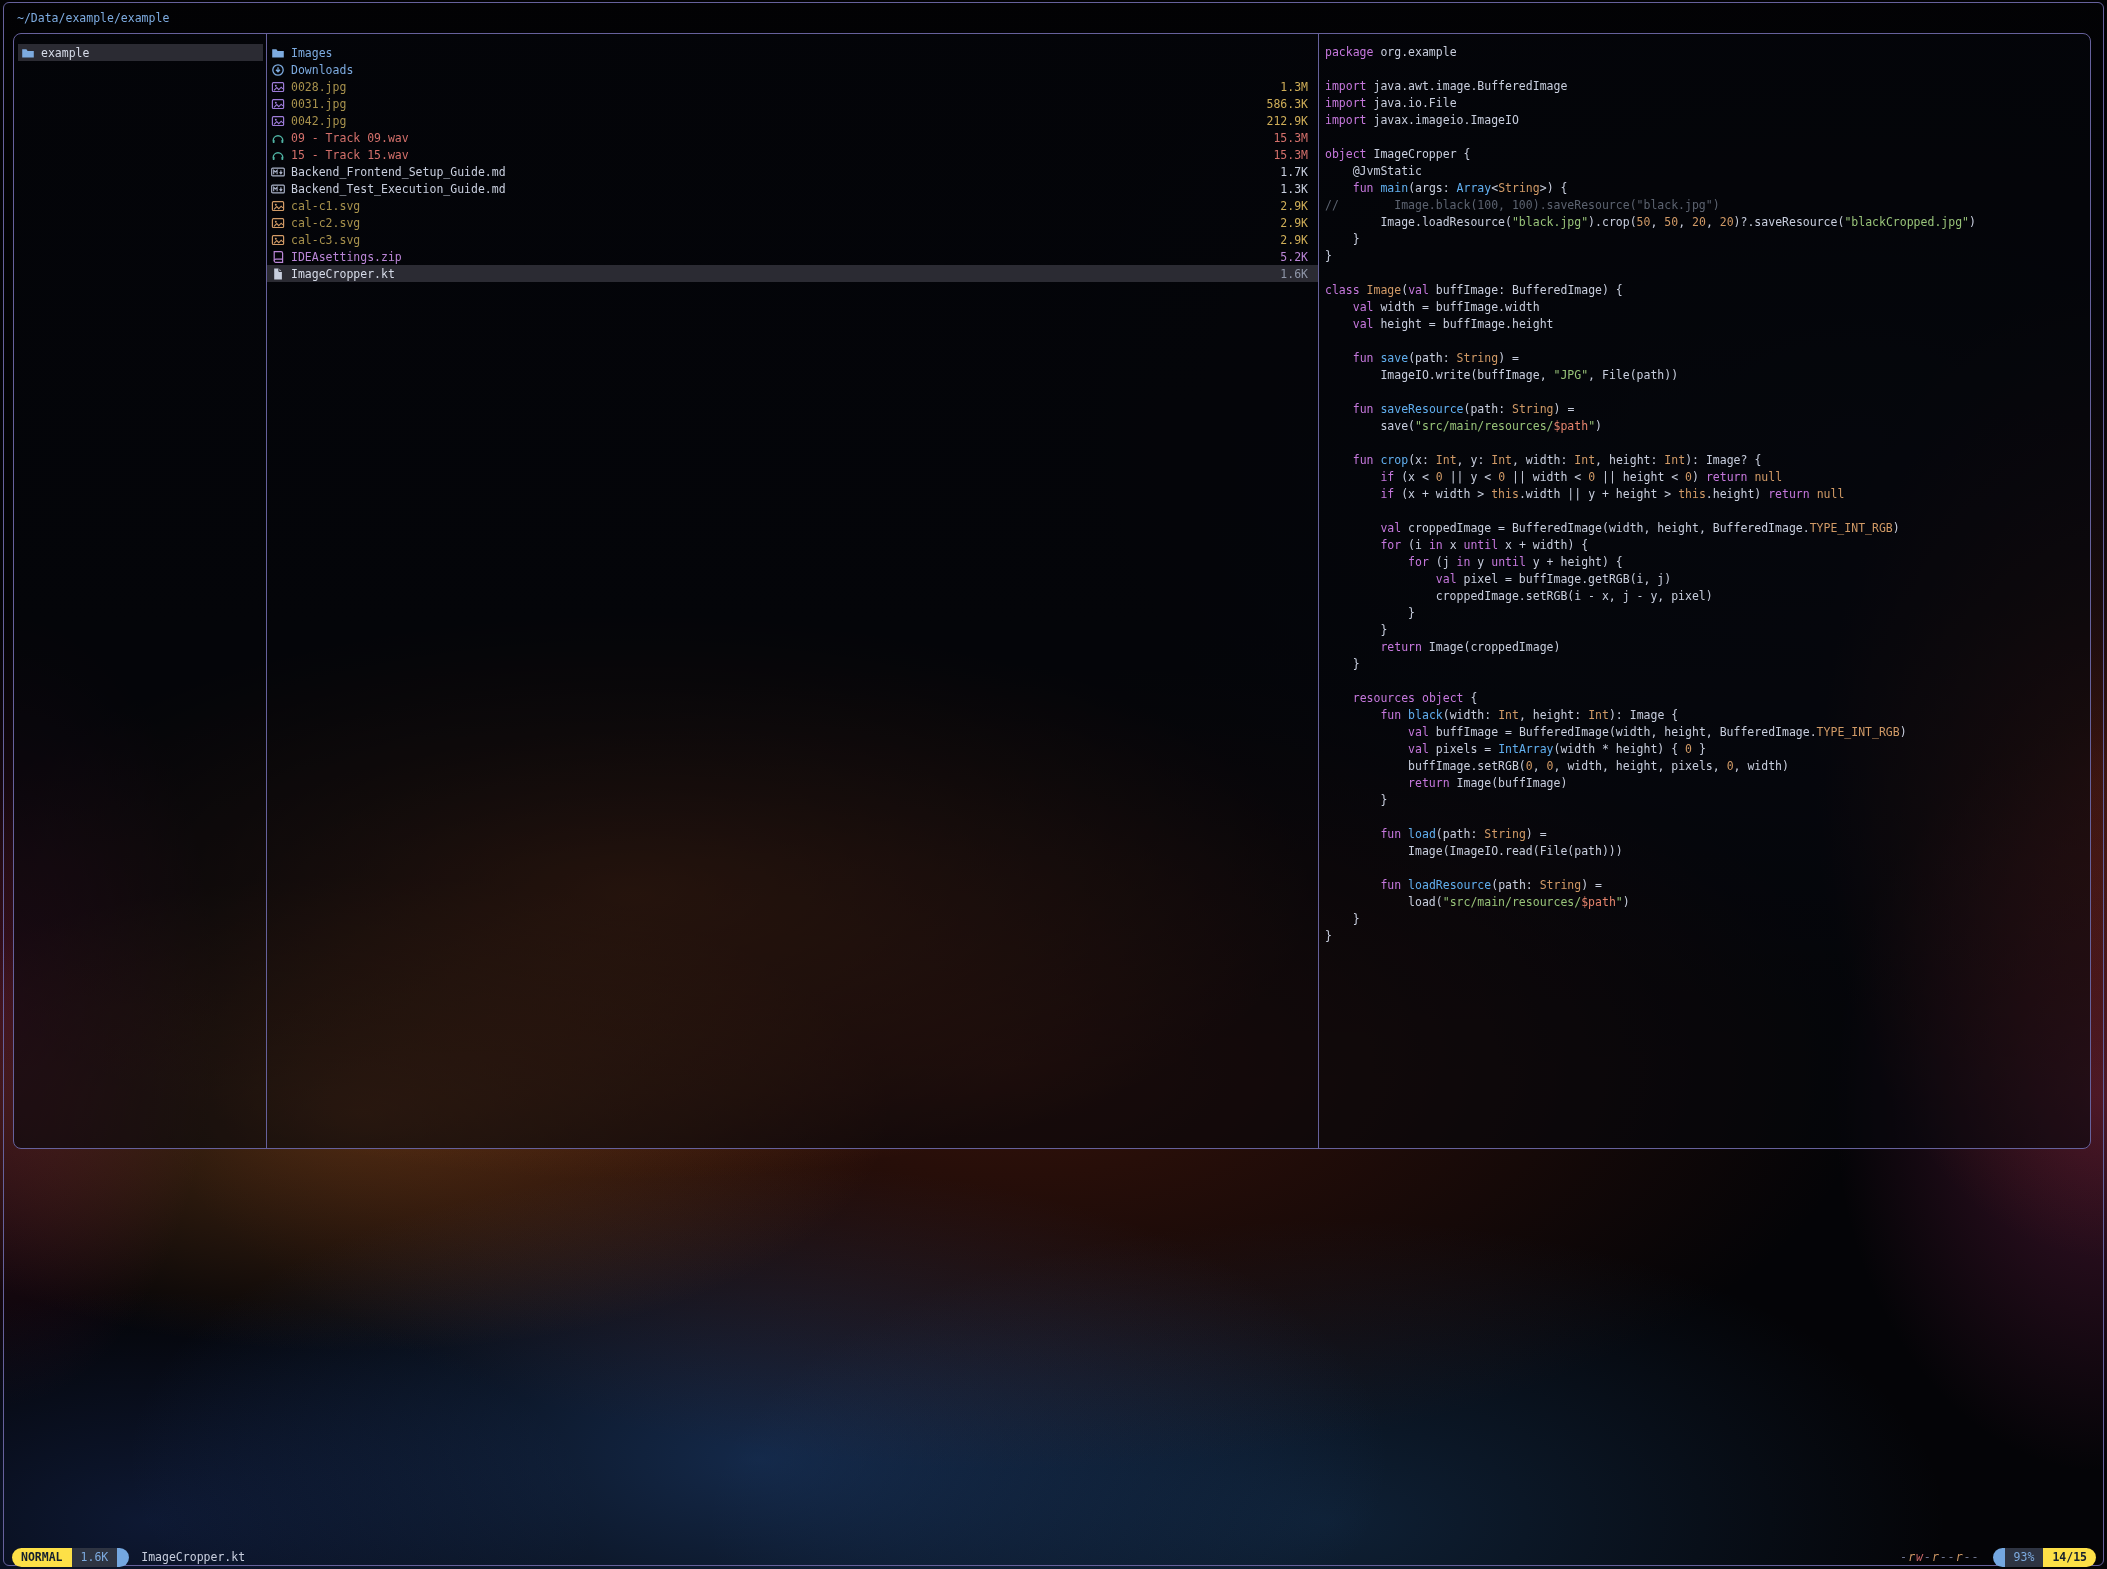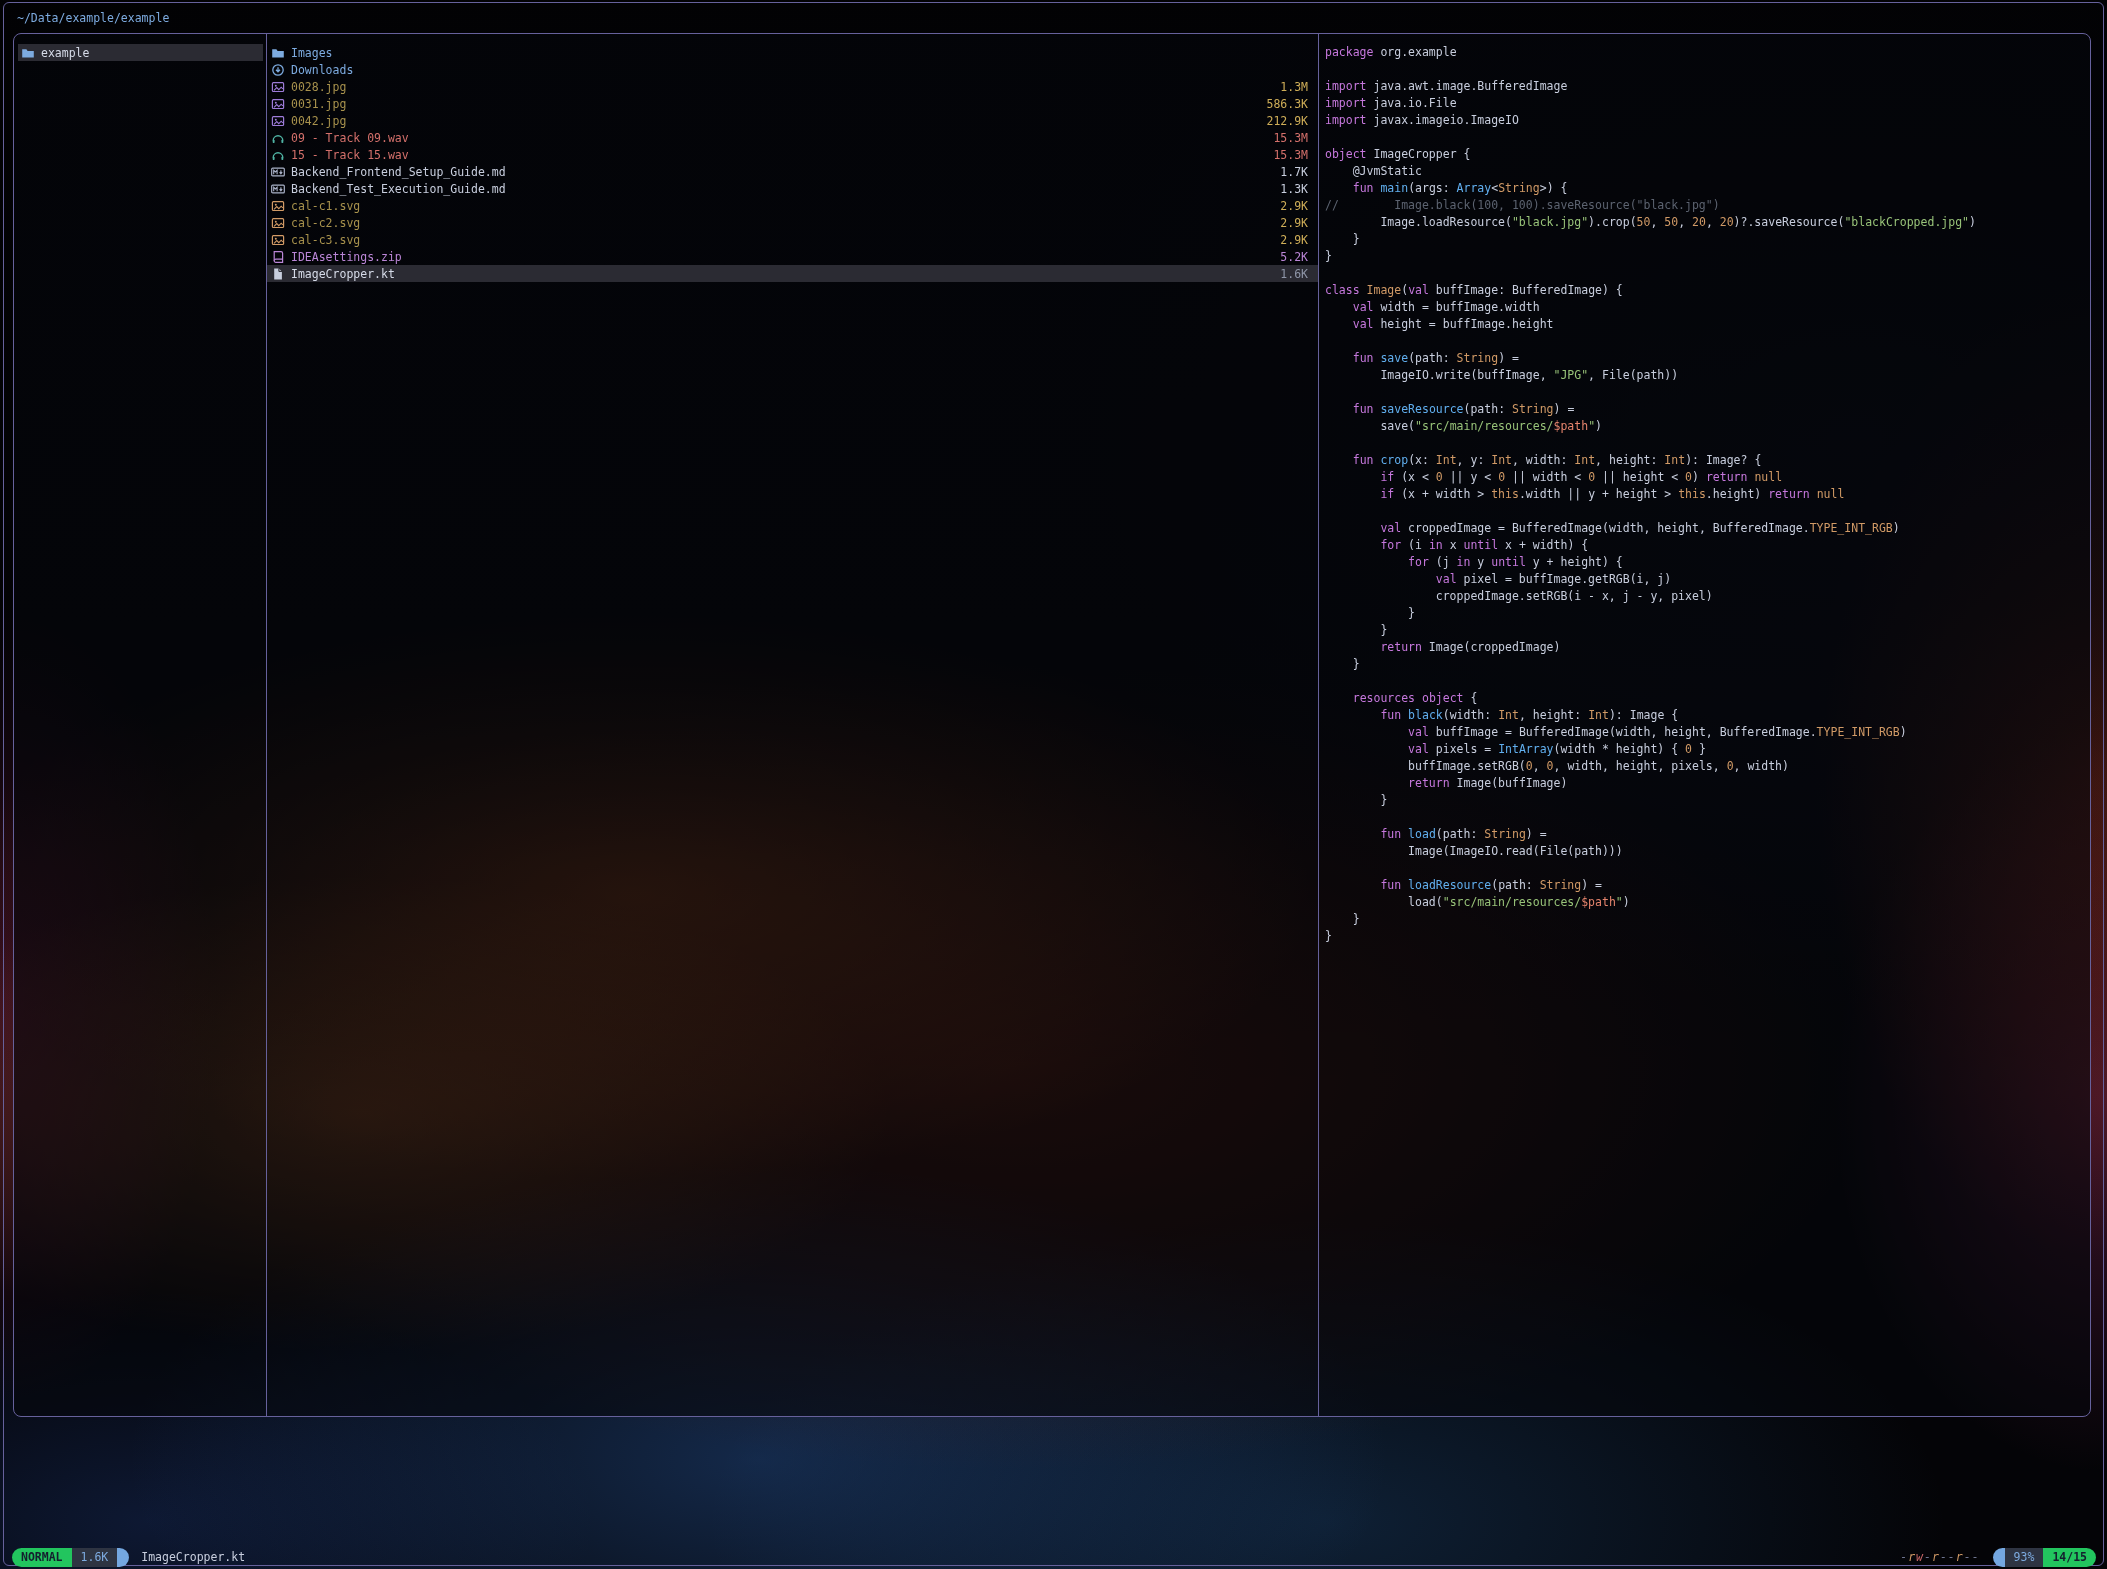--- a/index.html
+++ b/index.html
@@ -23,21 +23,21 @@
   }
   .window{
     position:absolute; left:3px; top:2px; right:3px; bottom:3px;
     border:1px solid #66619c; border-radius:6px;
   }
   .titlebar{
     position:absolute; left:13px; top:4px; height:22px; line-height:22px;
     color:#7dabe0; white-space:pre;
   }
   .panes{
-    position:absolute; left:9px; top:30px; width:2078px; height:1384px;
+    position:absolute; left:9px; top:30px; width:2078px; height:1116px;
     border:1px solid #66619c; border-radius:8px;
     background:rgba(6,7,12,0.58);
     display:flex; overflow:hidden;
   }
   .pane{ padding-top:10px; position:relative; }
   .pane-parent{ width:253px; border-right:1px solid #66619c; }
   .pane-files{ width:1052px; border-right:1px solid #66619c; }
   .pane-preview{ flex:1; padding-left:6px; }
   .row{
     height:17px; display:flex; align-items:center; white-space:pre;
@@ -52,21 +52,21 @@
   .code-line{ height:17px; line-height:17px; white-space:pre; }
   .tok-k{color:#c678dd} .tok-f{color:#61afef} .tok-t{color:#d19a66}
   .tok-s{color:#98c379} .tok-i{color:#e5846d} .tok-c{color:#5c6370} .tok-p{color:#c8cede}
   .statusbar{
     position:absolute; left:8px; right:7px; top:1544px; height:20px;
     display:flex; align-items:center; justify-content:space-between;
   }
   .sb-left, .sb-right{ display:flex; align-items:center; }
   .pill{ display:flex; align-items:stretch; height:19px; border-radius:10px; overflow:hidden; }
   .seg{ display:flex; align-items:center; padding:0 9px; white-space:pre; }
-  .seg.blue{ background:#22c55e; color:#141f2e; font-weight:bold;text-align:center; }
+  .seg.blue{ background:#fde047; color:#141f2e; font-weight:bold;text-align:center; }
   .seg.dark{ background:#2e3442; color:#7dabe0; }
   .cap{ width:12px; background:#74a7e0; flex:0 0 12px; }
   .sb-filename{ margin-left:12px; color:#c8cede; white-space:pre; }
   .sb-perms{ margin-right:13px; white-space:pre; letter-spacing:1px;font-style:italic; }
   .pm-d{color:#6f7590} .pm-r{color:#d19a66} .pm-w{color:#cf6a6a}
 </style>
 </head>
 <body>
 
 <div class="window">

